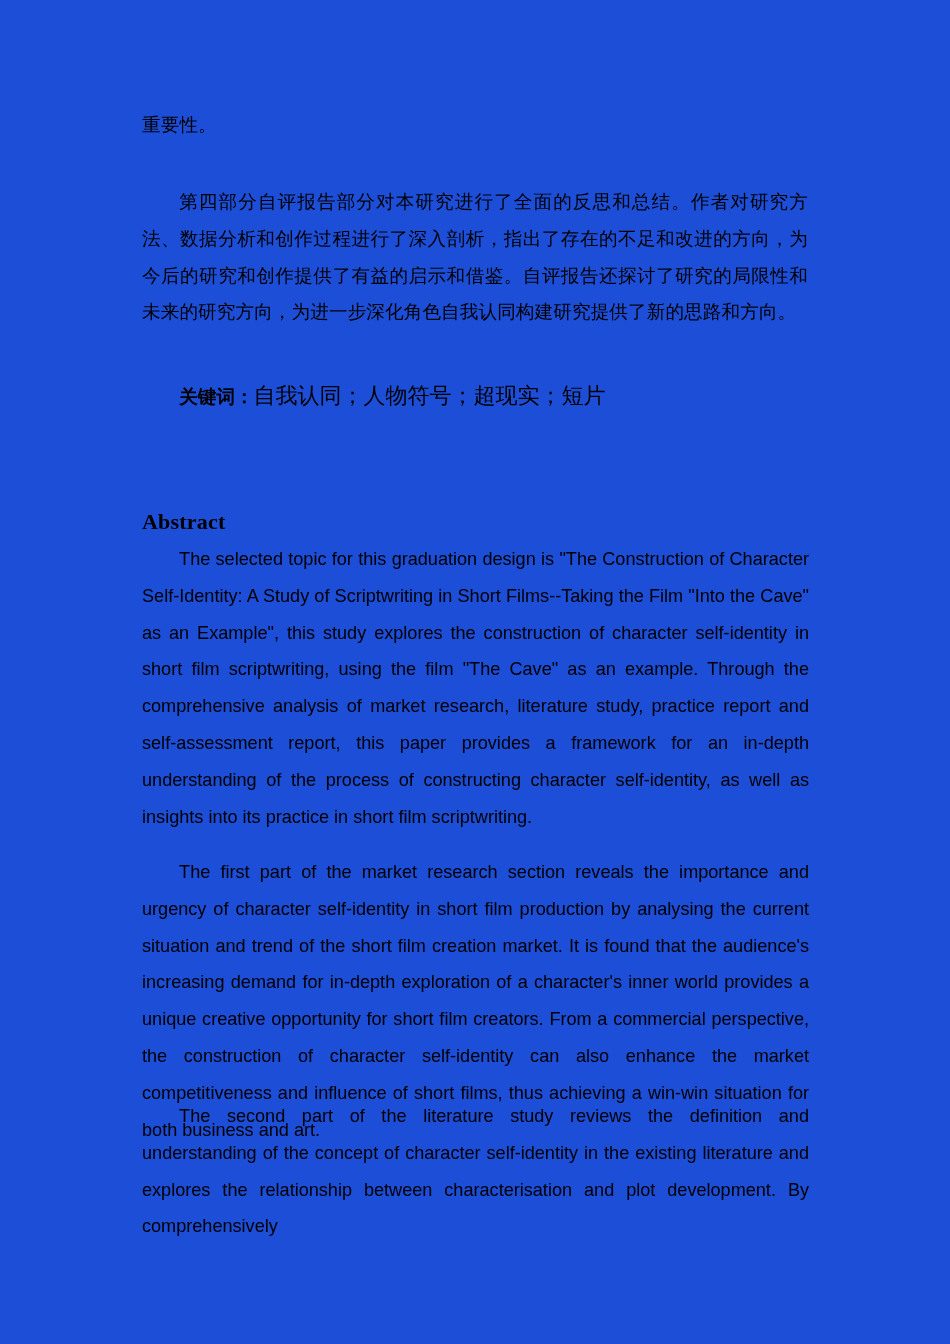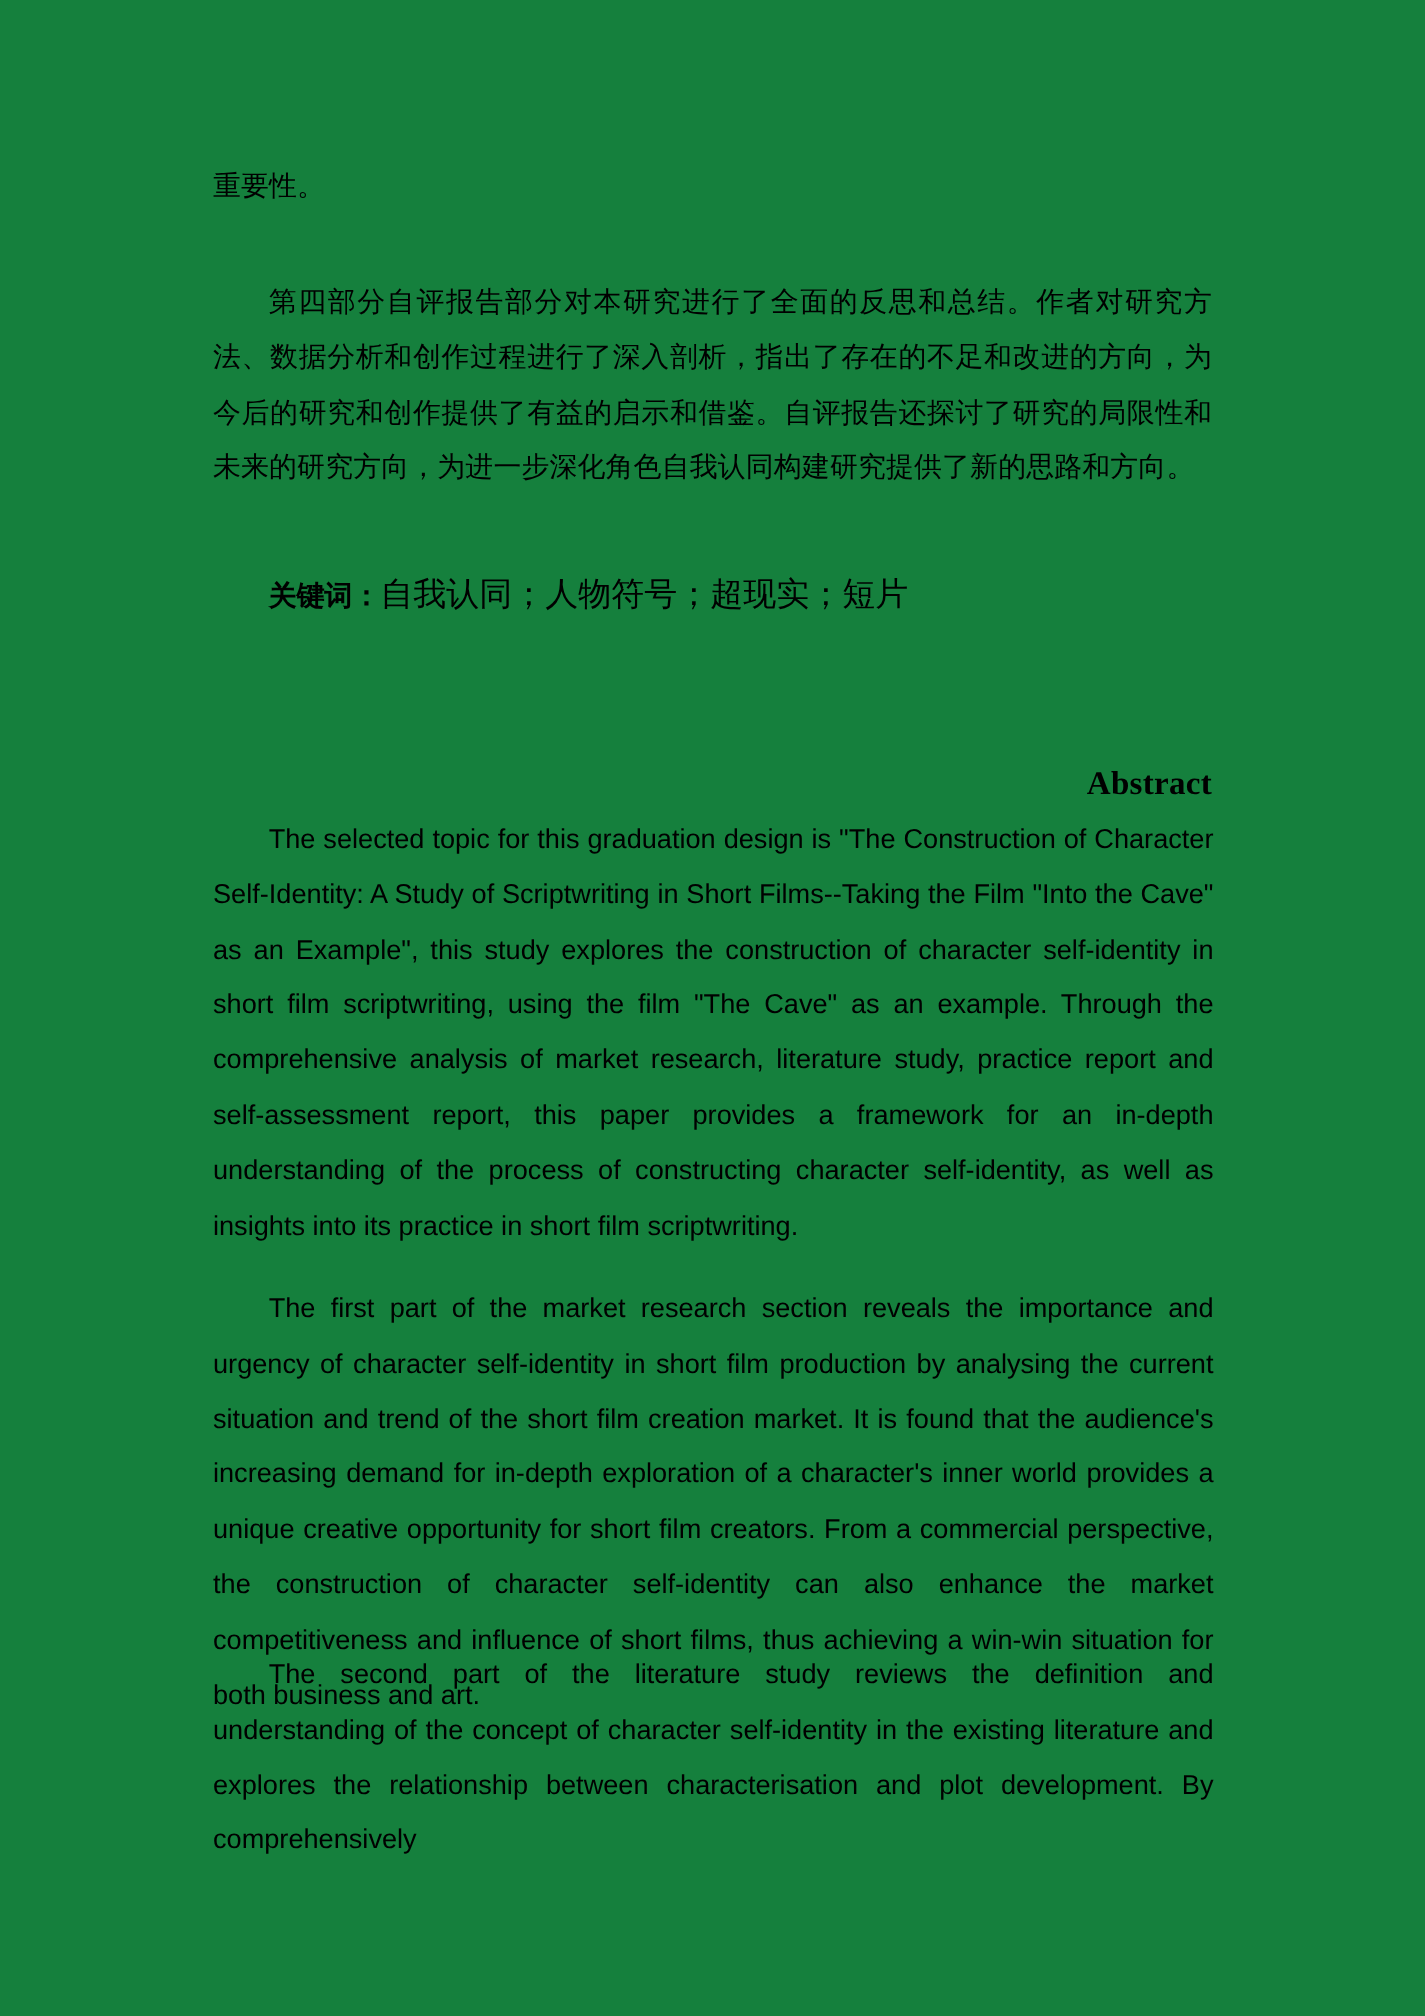--- a/index.html
+++ b/index.html
@@ -16,21 +16,21 @@
     color: #000000;
     -webkit-font-smoothing: antialiased;
   }
 
   .page {
     position: absolute;
     left: 0;
     top: 0;
     width: 950px;
     height: 1344px;
-    background: #15803d;
+    background: #1d4ed8;
   }
 
   
   .cn-para {
     font-size: 18.6px;
     line-height: 36.8px;
     text-align: justify;
     text-justify: inter-ideograph;
     margin: 0;
     letter-spacing: 0.1px;
@@ -76,21 +76,21 @@
     font-family: "Liberation Serif", "DejaVu Serif", serif;
     font-size: 22px;
   }
 
   
   .abstract-heading {
     position: absolute;
     left: 142px;
     top: 506px;
     width: 666px;
-    text-align: right;
+    text-align: left;
     font-weight: bold;
     font-size: 22px;
     line-height: 32px;
     font-family: "Liberation Serif", "DejaVu Serif", serif;
     letter-spacing: 0.2px;
   }
 
   
   .en-block {
     position: absolute;

